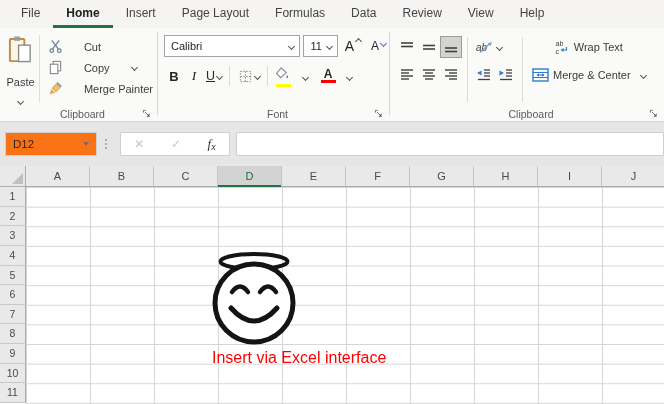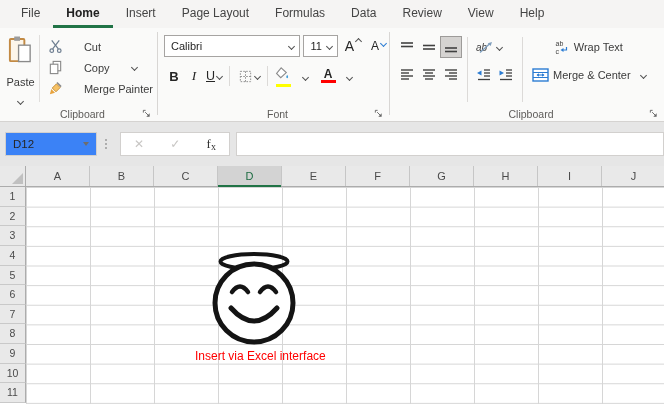--- a/index.html
+++ b/index.html
@@ -56,48 +56,48 @@
   .g-align { width:276px; display:flex; padding:7px 0 18px 6px; }
   .al-col { display:flex; flex-direction:column; }
   .al-row { display:flex; align-items:center; height:24px; margin-bottom:4px; }
   .abtn { width:22px; height:22px; display:flex; align-items:center; justify-content:center; }
   .abtn.sel { background:#d5d3d1; border:1px solid #9d9b99; }
   .vsep-t { width:1px; background:#dcdad8; margin:2px 5px; }
   .lbl-btn { display:flex; align-items:center; gap:4px; font-size:11px; height:24px; margin-bottom:4px; white-space:nowrap; }
 
   
   .fbar { height:44px; background:#e6e6e6; display:flex; align-items:center; padding:2px 0 2px 5px; }
-  .namebox { width:92px; height:24px; background:#3b82f6; border:1px solid #d2d0ce; display:flex; align-items:center; font-size:11.5px; color:#262626; }
+  .namebox { width:92px; height:24px; background:#f97316; border:1px solid #d2d0ce; display:flex; align-items:center; font-size:11.5px; color:#262626; }
   .namebox .val { padding-left:7px; flex:1; }
   .nb-arrow { width:0; height:0; border-left:3.5px solid transparent; border-right:3.5px solid transparent; border-top:4px solid #6e6e6e; margin-right:7px; }
   .splitter { width:17px; display:flex; flex-direction:column; align-items:center; gap:2px; }
   .splitter i { width:2px; height:2px; background:#9a9a9a; border-radius:50%; }
   .fxpanel { width:110px; height:24px; background:#fff; border:1px solid #d2d0ce; display:flex; align-items:center; justify-content:space-around; margin-left:6px; }
   .fx-cancel, .fx-enter { font-size:12px; color:#c8c6c4; }
-  .fx-btn { font-family:"Liberation Serif", serif; font-size:13px; color:#333; }
+  .fx-btn { font-family:"Liberation Serif", serif; font-style:italic; font-size:13px; color:#333; }
   .fx-btn .x { font-size:10px; vertical-align:-2px; }
   .forminput { flex:1; height:24px; background:#fff; border:1px solid #d2d0ce; margin-left:6px; font-size:11px; padding-left:5px; }
 
   
   .sheet { position:relative; width:664px; height:238px; background:#fff; }
   .corner { position:absolute; left:0; top:0; width:26px; height:21px; background:#e9e9e9; border-right:1px solid #acacac; border-bottom:1px solid #acacac; }
   .corner i { position:absolute; right:2px; bottom:2px; width:0; height:0; border-left:11px solid transparent; border-bottom:11px solid #c0c0c0; }
   .colheads { position:absolute; left:26px; top:0; right:0; height:21px; display:flex; border-bottom:1px solid #acacac; }
   .ch { width:64px; flex:none; background:#e9e9e9; border-right:1px solid #c6c6c6; text-align:center; font-size:11px; color:#4a4a4a; line-height:20px; position:relative; }
   .ch.sel { background:#d3d3d3; color:#1c6b41; }
   .ch.sel .gbar { position:absolute; left:0; right:0; bottom:-1px; height:2px; background:#217346; }
   .rowheads { position:absolute; left:0; top:21px; width:26px; bottom:0; }
   .rh { height:19.636px; background:#e9e9e9; border-right:1px solid #acacac; border-bottom:1px solid #c9c9c9; font-size:10.5px; color:#4a4a4a; text-align:center; line-height:19px; }
   .cells { position:absolute; left:26px; top:21px; right:0; bottom:0; overflow:hidden;
     background-image:
       linear-gradient(to right, #d6d6d6 1px, transparent 1px),
       linear-gradient(to bottom, #d6d6d6 1px, transparent 1px);
     background-size:64px 19.636px; }
   .smiley { position:absolute; left:181px; top:59px; }
-  .annotation { position:absolute; left:169px; top:162px; font-size:12px; color:#ff0000; white-space:nowrap; }
+  .annotation { position:absolute; left:186px; top:162px; font-size:16px; color:#ff0000; white-space:nowrap; }
 </style>
 </head>
 <body>
 
 <div class="app">
 
   <div class="tabbar">
     <div class="tab">File</div>
     <div class="tab active">Home</div>
     <div class="tab">Insert</div>

